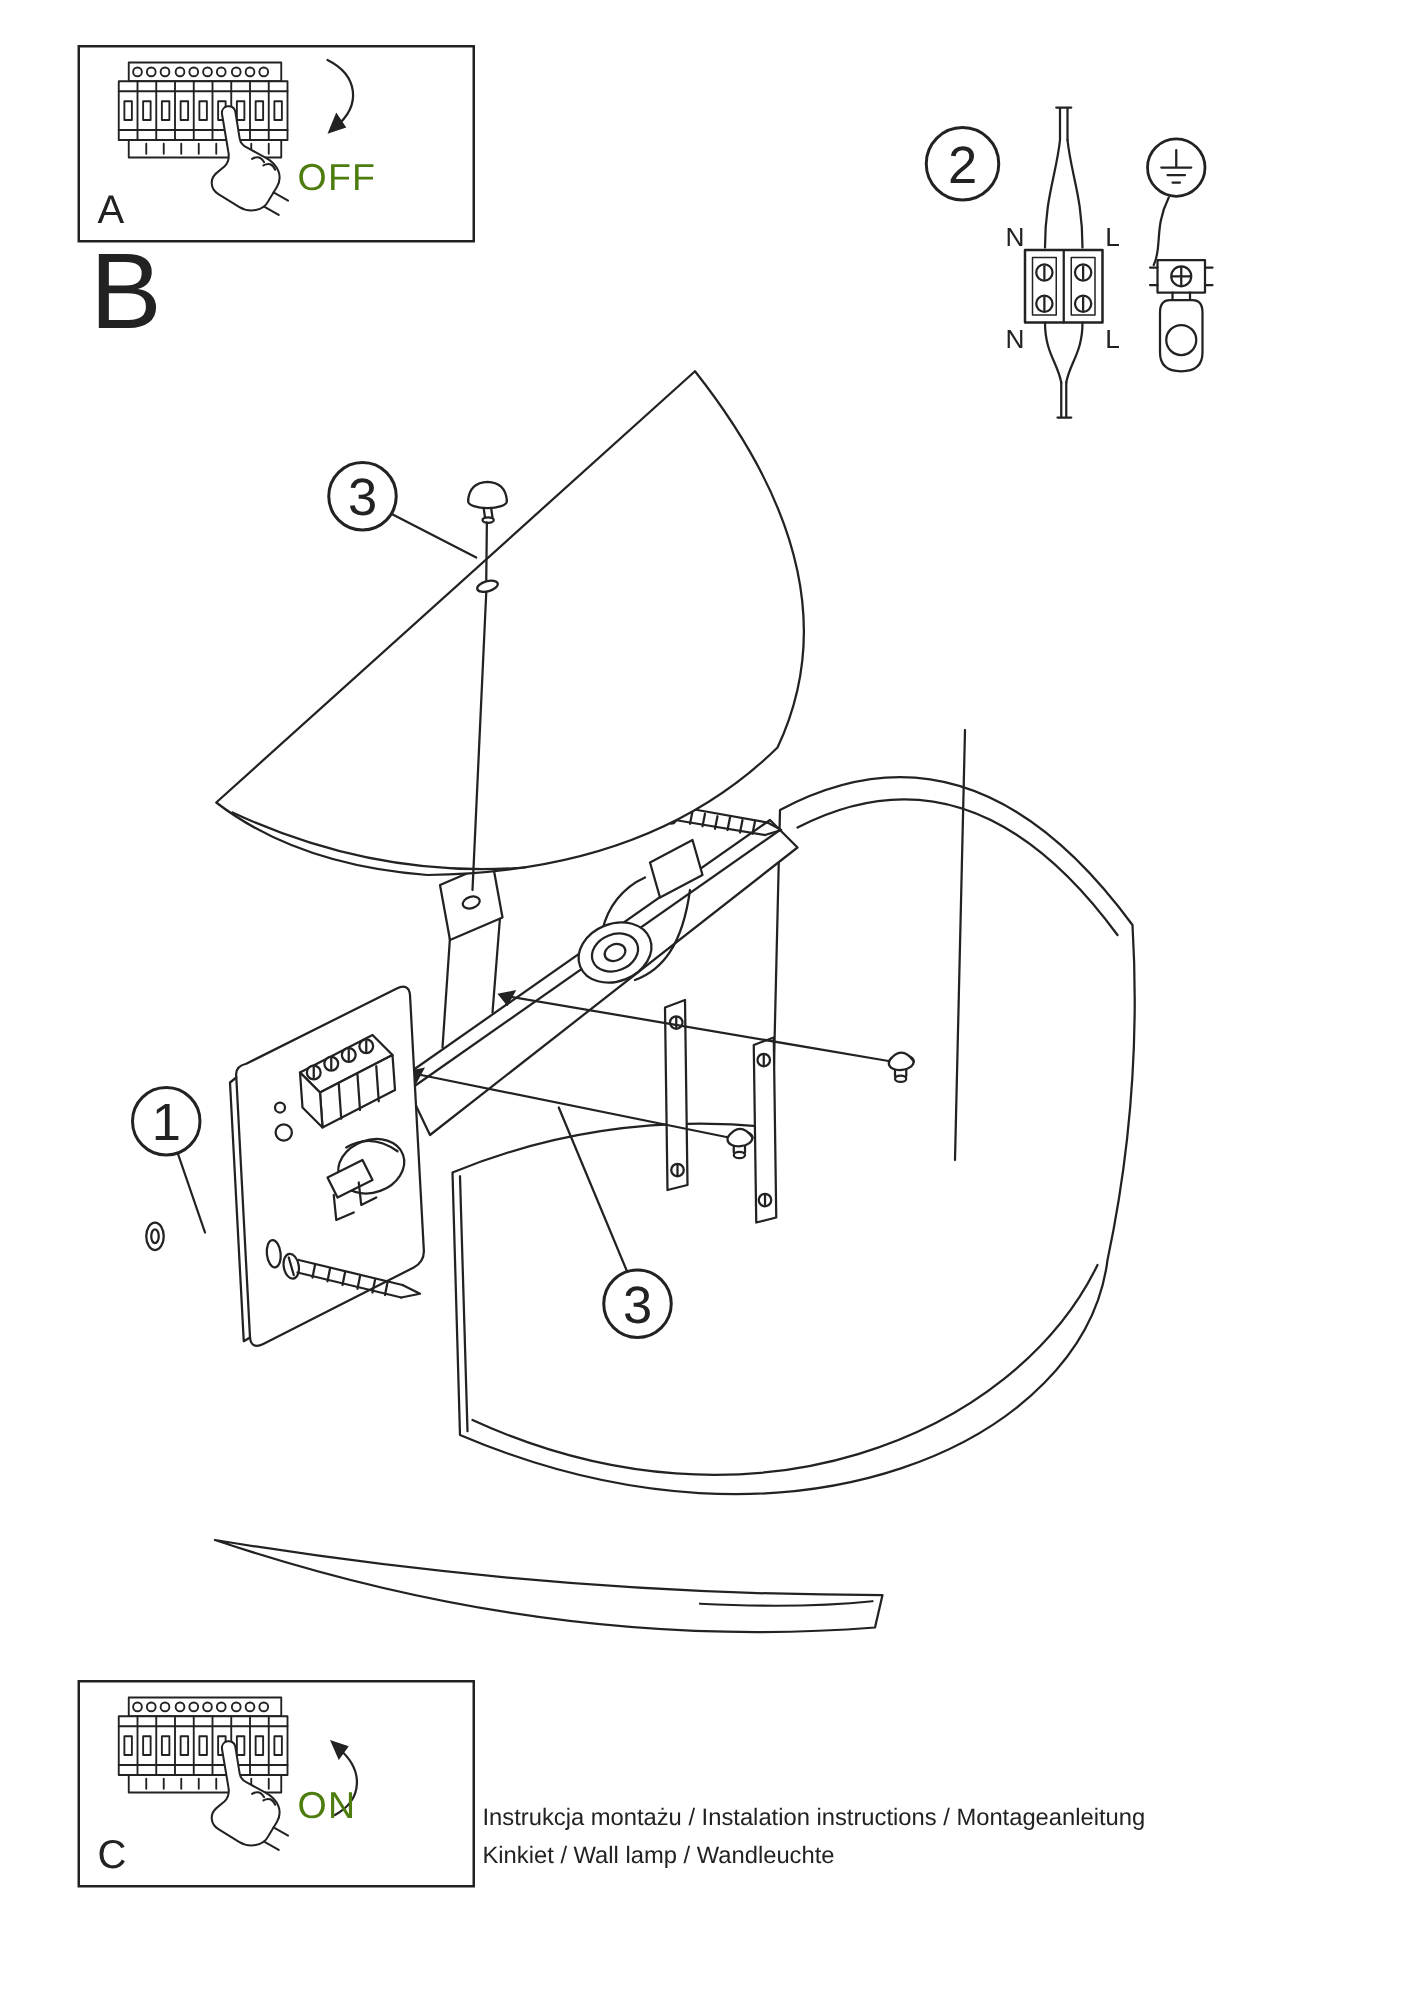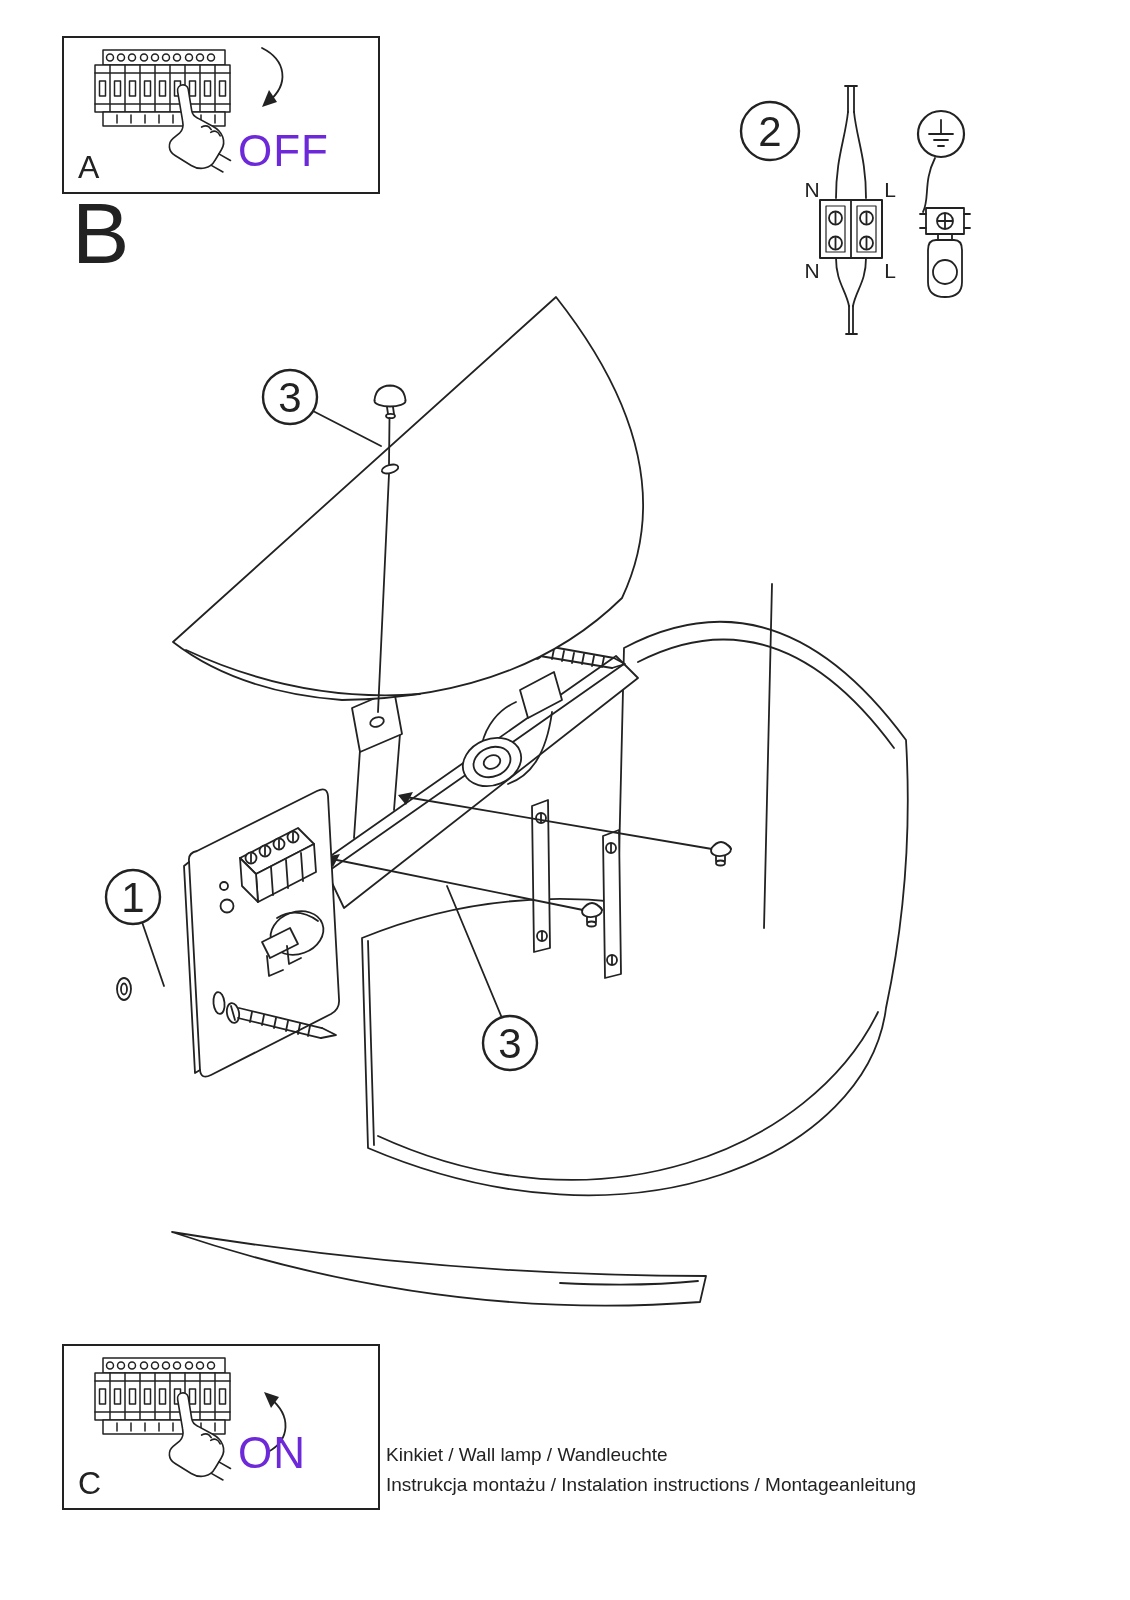--- a/index.html
+++ b/index.html
@@ -3,21 +3,21 @@
 <meta charset="utf-8">
 <style>
   html,body{margin:0;padding:0;background:#fff;}
   .page{position:relative;width:1130px;height:1600px;background:#fff;
         font-family:"Liberation Sans",sans-serif;color:#222;overflow:hidden;}
   .art{position:absolute;left:0;top:0;}
   .box{position:absolute;border:2px solid #222;background:transparent;}
   .box-a{left:62px;top:36px;width:314px;height:154px;}
   .box-c{left:62px;top:1344px;width:314px;height:162px;}
   .step-letter{position:absolute;left:14px;bottom:6px;font-size:32px;color:#222;}
-  .action{position:absolute;left:174px;font-size:44px;letter-spacing:1px;color:#6d28d9;}
+  .action{position:absolute;left:174px;font-size:30px;letter-spacing:1px;color:#4d7c0f;}
   .box-a .action{top:88px;}
   .box-c .action{top:82px;}
   .letter-b{position:absolute;left:72px;top:190px;font-size:86px;line-height:1;color:#222;}
   .footer{position:absolute;left:386px;top:1440px;font-size:19px;line-height:30px;color:#222;}
   svg text{font-family:"Liberation Sans",sans-serif;fill:#222;stroke:none;}
   .t-lbl{font-size:21px;}
   .t-num{font-size:42px;}
 </style>
 </head>
 <body>
@@ -296,17 +296,17 @@
   </div>
 
   <div class="letter-b">B</div>
 
   <div class="box box-c">
     <span class="step-letter">C</span>
     <span class="action">ON</span>
   </div>
 
   <div class="footer">
+    <div>Instrukcja montażu / Instalation instructions / Montageanleitung</div>
     <div>Kinkiet / Wall lamp / Wandleuchte</div>
-    <div>Instrukcja montażu / Instalation instructions / Montageanleitung</div>
   </div>
 
 </div>
 
 </body></html>

